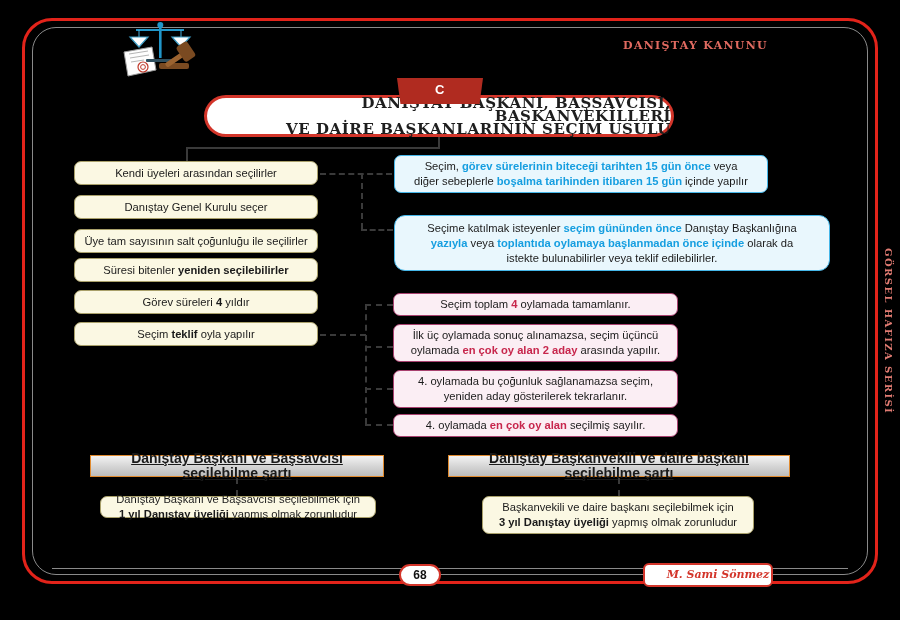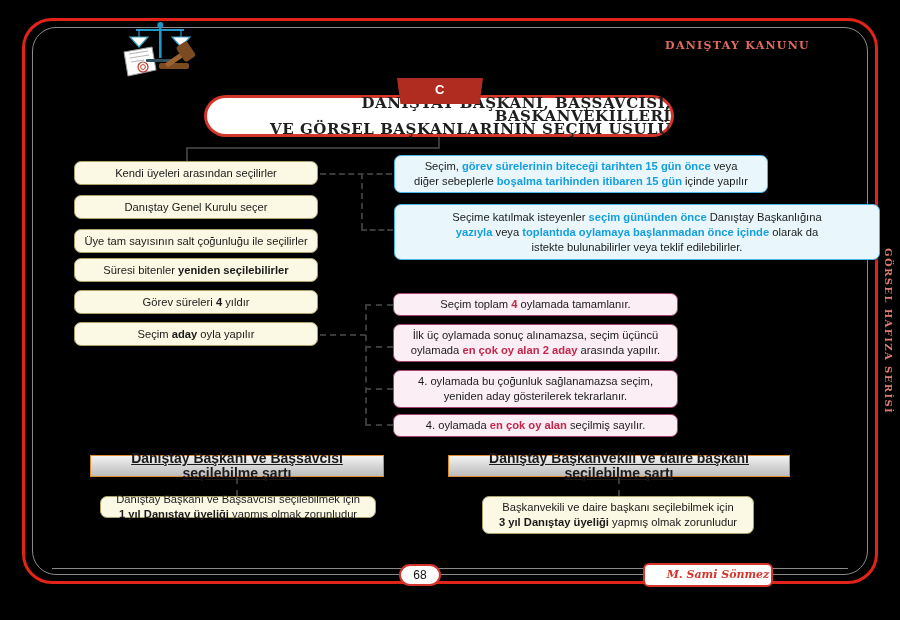--- a/index.html
+++ b/index.html
@@ -34,21 +34,21 @@
 
   
   .header-bar {
     position: absolute;
     left: 22px; top: 34px;
     width: 856px;
     height: 22px;
     display: flex;
     align-items: center;
     justify-content: flex-end;
-    padding-right: 68px;
+    padding-right: 110px;
     pointer-events: none;
   }
   .header-title {
     color: #e06a60;
     font-size: 11px;
     font-weight: bold;
     letter-spacing: 1.3px;
     font-family: "DejaVu Serif", serif;
   }
 
@@ -184,21 +184,21 @@
   }
   .page-badge {
     position: absolute;
     left: 399px; top: 564px;
     width: 42px; height: 22px;
     background: #ffffff;
     border: 2px solid #d3352a;
     border-radius: 11px;
     color: #111;
     font-size: 12px;
-    font-weight: normal;
+    font-weight: bold;
     text-align: center;
     line-height: 18px;
     z-index: 4;
   }
   .author-badge {
     position: absolute;
     left: 643px; top: 563px;
     width: 130px; height: 24px;
     background: #ffffff;
     border: 2px solid #d3352a;
@@ -257,21 +257,21 @@
   </svg>
 </div>
 
 <div class="side-series">GÖRSEL HAFIZA SERİSİ</div>
 
 <div class="title-wrap">
   <div class="title-badge">C</div>
   <div class="title-banner">
     <div class="title-banner-text">
       <span>DANIŞTAY BAŞKANI, BAŞSAVCISI, BAŞKANVEKİLLERİ</span><br>
-      <span>VE GÖRSEL BAŞKANLARININ SEÇİM USULÜ</span>
+      <span>VE DAİRE BAŞKANLARININ SEÇİM USULÜ</span>
     </div>
   </div>
 </div>
 
 <div class="ln" style="left:438px; top:137px; width:2px; height:11px;"></div>
 <div class="ln" style="left:186px; top:147px; width:254px; height:2px;"></div>
 <div class="ln" style="left:186px; top:147px; width:2px; height:19px;"></div>
 
 <div class="box box-cream" style="left:74px; top:161px; width:244px; height:24px;">
   <span>Kendi üyeleri arasından seçilirler</span>
@@ -287,42 +287,42 @@
 
 <div class="box box-cream" style="left:74px; top:258px; width:244px; height:24px;">
   <span>Süresi bitenler <b>yeniden seçilebilirler</b></span>
 </div>
 
 <div class="box box-cream" style="left:74px; top:290px; width:244px; height:24px;">
   <span>Görev süreleri <b>4</b> yıldır</span>
 </div>
 
 <div class="box box-cream" style="left:74px; top:322px; width:244px; height:24px;">
-  <span>Seçim <b>aday</b> oyla yapılır</span>
+  <span>Seçim <b>teklif</b> oyla yapılır</span>
 </div>
 
 <div class="dash-h" style="left:320px; top:173px; width:72px;"></div>
 <div class="dash-v" style="left:361px; top:173px; height:56px;"></div>
 <div class="dash-h" style="left:361px; top:229px; width:32px;"></div>
 
 <div class="dash-h" style="left:320px; top:334px; width:46px;"></div>
 <div class="dash-v" style="left:365px; top:304px; height:120px;"></div>
 <div class="dash-h" style="left:365px; top:304px; width:28px;"></div>
 <div class="dash-h" style="left:365px; top:346px; width:28px;"></div>
 <div class="dash-h" style="left:365px; top:388px; width:28px;"></div>
 <div class="dash-h" style="left:365px; top:424px; width:28px;"></div>
 
 <div class="box box-blue" style="left:394px; top:155px; width:374px; height:38px;">
   <span>
     Seçim, <span class="hl-blue">görev sürelerinin biteceği tarihten 15 gün önce</span> veya<br>
     diğer sebeplerle <span class="hl-blue">boşalma tarihinden itibaren 15 gün</span> içinde yapılır
   </span>
 </div>
 
-<div class="box box-blue" style="left:394px; top:204px; width:486px; height:56px;">
+<div class="box box-blue" style="left:394px; top:215px; width:436px; height:56px;border-radius:11px;">
   <span>
     Seçime katılmak isteyenler <span class="hl-blue">seçim gününden önce</span> Danıştay Başkanlığına<br>
     <span class="hl-blue">yazıyla</span> veya <span class="hl-blue">toplantıda oylamaya başlanmadan önce içinde</span> olarak da<br>
     istekte bulunabilirler veya teklif edilebilirler.
   </span>
 </div>
 
 <div class="box box-pink" style="left:393px; top:293px; width:285px; height:23px;">
   <span>
     Seçim toplam <span class="hl-red">4</span> oylamada tamamlanır.

